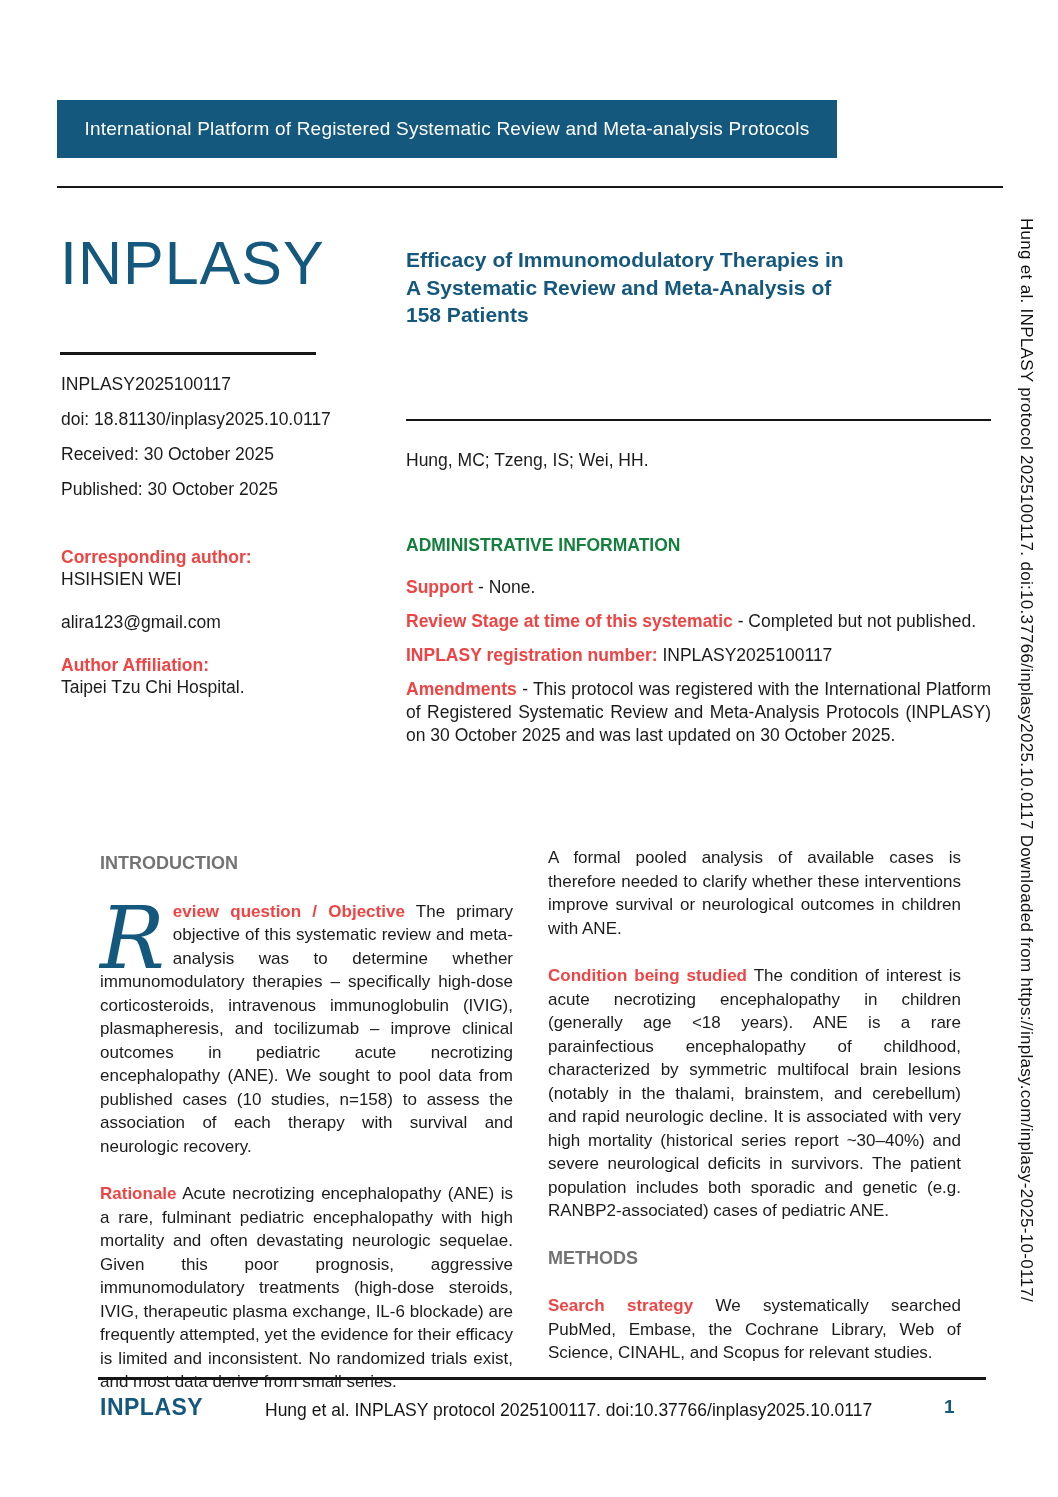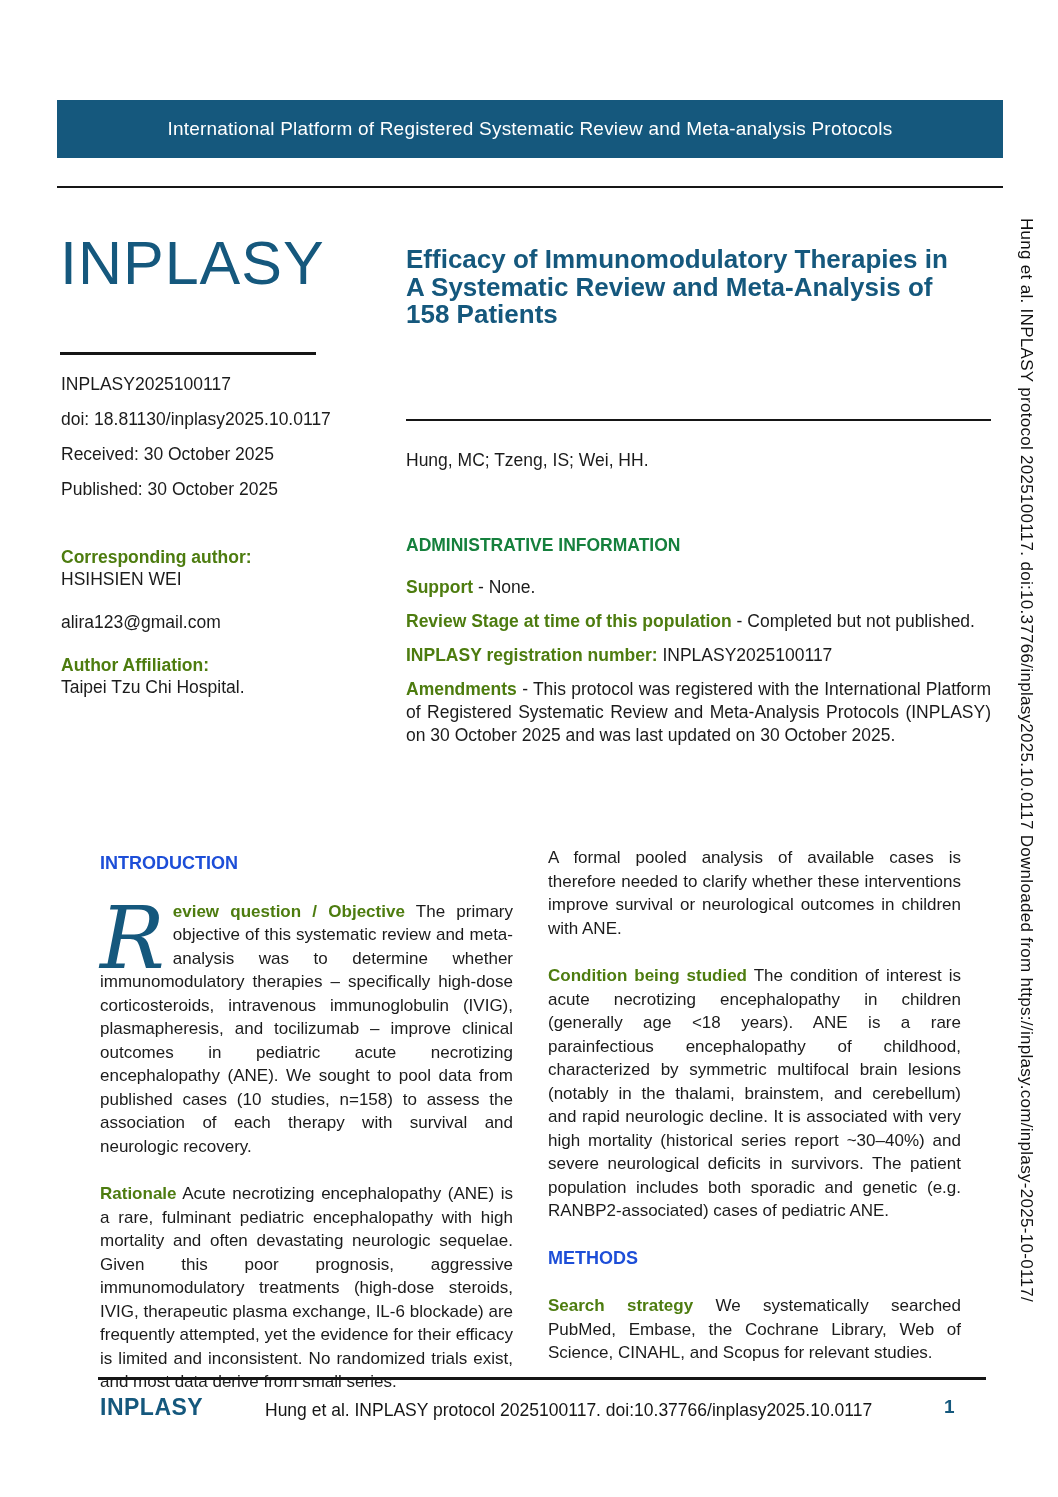--- a/index.html
+++ b/index.html
@@ -1,51 +1,51 @@
 <!DOCTYPE html>
 <html><head>
 <meta charset="utf-8">
 <style>
   html,body{margin:0;padding:0;background:#ffffff;}
   .page{position:relative;width:1058px;height:1497px;background:#ffffff;
         font-family:"Liberation Sans",sans-serif;color:#1b1b1b;overflow:hidden;}
 
-  .banner{position:absolute;left:57px;top:100px;width:946px;height:58px;
+  .banner{position:absolute;left:57px;top:100px;width:780px;height:58px;
           background:#15587D;color:#ffffff;display:flex;align-items:center;
           justify-content:center;font-size:19px;letter-spacing:.2px;}
 
   .rule{position:absolute;background:#161616;}
   #rule-top{left:57px;top:186px;width:946px;height:2px;}
   #logo-rule{left:60px;top:352px;width:256px;height:3px;}
   #title-rule{left:406px;top:419px;width:585px;height:2px;}
   #footer-rule{left:98px;top:1377px;width:888px;height:3px;}
 
   .logo{position:absolute;left:60px;top:228px;font-size:61px;color:#15587D;
         letter-spacing:1px;font-weight:400;}
 
   .meta{position:absolute;left:61px;top:374px;width:340px;font-size:17.5px;line-height:21px;}
   .meta p{margin:0 0 14px 0;}
 
   .contact{position:absolute;left:61px;top:546px;width:340px;font-size:17.5px;line-height:22px;}
   .contact p{margin:0 0 21px 0;}
-  .blue-label{color:#4d7c0f;font-weight:bold;}
+  .blue-label{color:#ef4444;font-weight:bold;}
 
-  .title{position:absolute;left:406px;top:246px;width:545px;font-size:26px;
+  .title{position:absolute;left:406px;top:246px;width:545px;font-size:21px;
          font-weight:bold;color:#15587D;line-height:27.5px;}
 
   .authors{position:absolute;left:406px;top:450px;font-size:17.5px;}
 
   .admin{position:absolute;left:406px;top:534px;width:585px;font-size:17.5px;line-height:23px;}
   .admin h2{font-size:17.5px;color:#15803d;margin:0 0 19px 0;font-weight:bold;}
   .admin p{margin:0 0 11px 0;text-align:justify;}
 
   .body-col{position:absolute;width:413px;font-size:17px;line-height:23.5px;}
   #col-left{left:100px;top:852px;}
   #col-right{left:548px;top:846px;}
-  .body-col h2{font-size:18px;color:#1d4ed8;margin:0 0 24px 0;font-weight:bold;}
+  .body-col h2{font-size:18px;color:#737373;margin:0 0 24px 0;font-weight:bold;}
   .body-col p{margin:0 0 24px 0;text-align:justify;}
   .dropcap{float:left;font-family:"DejaVu Serif",serif;font-style:italic;
            font-size:86px;line-height:64px;color:#15587D;margin:6px 8px 0 0;}
 
   .vertical-note{position:absolute;left:1016px;top:218px;writing-mode:vertical-rl;
                  font-size:17px;color:#111111;letter-spacing:.3px;white-space:nowrap;}
 
   .footer-logo{position:absolute;left:100px;top:1394px;font-size:23px;font-weight:bold;
                color:#15587D;letter-spacing:.5px;}
   .footer-citation{position:absolute;left:265px;top:1400px;font-size:17.5px;color:#161616;}
@@ -92,21 +92,21 @@
   <div class="rule" id="title-rule"></div>
   <div class="authors">Hung, MC; Tzeng, IS; Wei, HH.</div>
 
   <div class="admin">
     <h2>ADMINISTRATIVE INFORMATION</h2>
     <p>
       <span class="blue-label">Support</span>
       <span>- None.</span>
     </p>
     <p>
-      <span class="blue-label">Review Stage at time of this population</span>
+      <span class="blue-label">Review Stage at time of this systematic</span>
       <span>- Completed but not published.</span>
     </p>
     <p>
       <span class="blue-label">INPLASY registration number:</span>
       <span>INPLASY2025100117</span>
     </p>
     <p>
       <span class="blue-label">Amendments</span>
       <span>- This protocol was registered with the International Platform of Registered Systematic Review and Meta-Analysis Protocols (INPLASY) on 30 October 2025 and was last updated on 30 October 2025.</span>
     </p>

